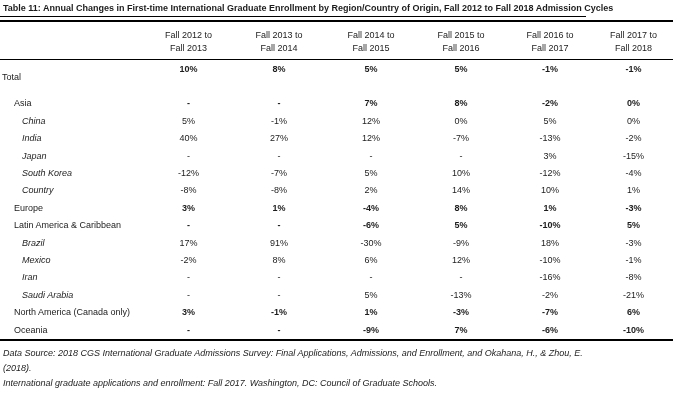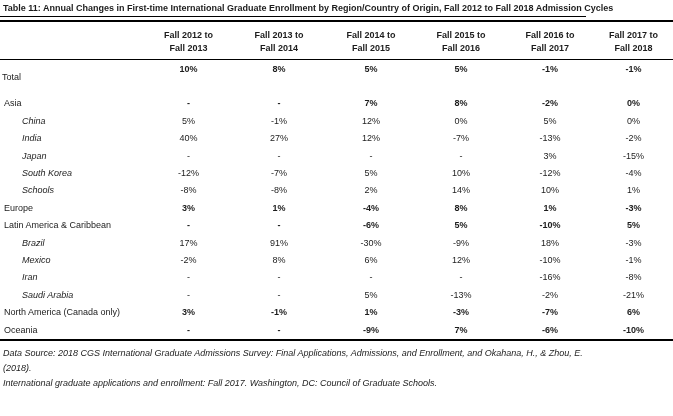--- a/index.html
+++ b/index.html
@@ -26,40 +26,40 @@
   }
   table.tbl {
     width: 673px;
     table-layout: fixed;
     border-collapse: collapse;
     margin-top: 3px;
     border-top: 2px solid #000;
     border-bottom: 2.5px solid #000;
   }
   table.tbl thead th {
-    font-weight: bold;
+    font-weight: normal;
     font-size: 9px;
     line-height: 13px;
     text-align: center;
     vertical-align: bottom;
     padding: 7px 0 4px 0;
     border-bottom: 1.8px solid #000;
   }
   table.tbl td, table.tbl th.lbl {
     font-size: 9px;
     line-height: 12.4px;
     padding-top: 2.5px;
     padding-bottom: 2.5px;
   }
   table.tbl td { text-align: center; }
   table.tbl th.lbl { text-align: left; font-weight: normal; }
   .b { font-weight: bold; }
   .it { font-style: italic; }
   .ind0 { padding-left: 2px; }
-  .ind1 { padding-left: 4px; }
+  .ind1 { padding-left: 14px; }
   .ind2 { padding-left: 22px; }
   tr.gap-after th, tr.gap-after td { padding-bottom: 20px; }
   tr.sep th, tr.sep td { border-top: 1px solid #b0b0b0; }
   .notes {
     padding: 5px 3px 0 3px;
     font-size: 9px;
   }
   .src {
     font-style: italic;
     line-height: 15px;
@@ -160,21 +160,21 @@
         <tr>
           <th class="lbl ind2 it">South Korea</th>
           <td>-12%</td>
           <td>-7%</td>
           <td>5%</td>
           <td>10%</td>
           <td>-12%</td>
           <td>-4%</td>
         </tr>
         <tr>
-          <th class="lbl ind2 it">Schools</th>
+          <th class="lbl ind2 it">Country</th>
           <td>-8%</td>
           <td>-8%</td>
           <td>2%</td>
           <td>14%</td>
           <td>10%</td>
           <td>1%</td>
         </tr>
         <tr>
           <th class="lbl ind1 b">Europe</th>
           <td class="b">3%</td>

